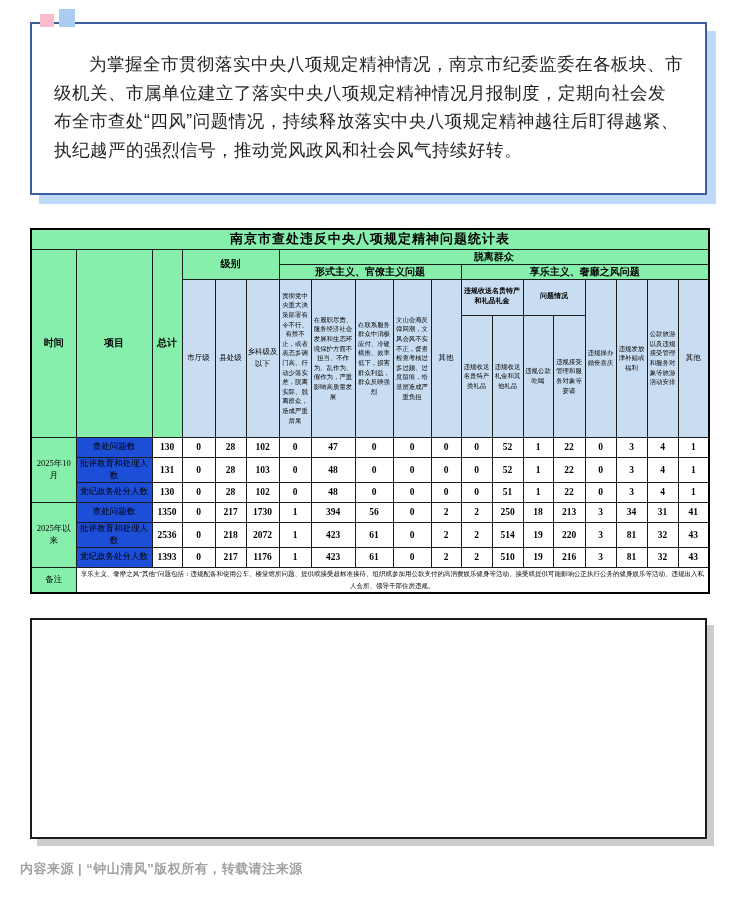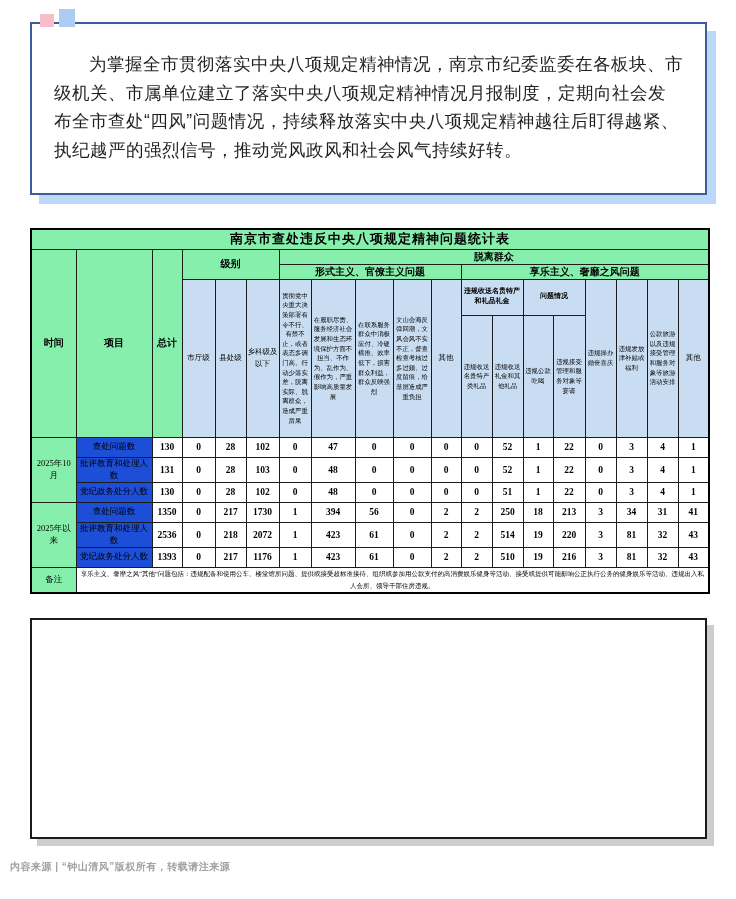--- a/index.html
+++ b/index.html
@@ -60,22 +60,22 @@
     background: #fff; border: 2px solid #1b1b1b;
     box-shadow: 7px 7px 0 0 #cdcdcd;
     padding: 22px 22px 0 22px;
   }
   .bullet { font-size: 17.5px; line-height: 28.5px; color: #1f1f1f;
             margin-bottom: 29px; letter-spacing: 0.5px; }
   .bullet .marker { font-size: 14px; margin-right: 9px; }
 
   
   .footer {
-    position: absolute; left: 10px; top: 860px;
-    font-size: 10px; font-weight: bold; color: #a2a2a2; letter-spacing: 0.5px;
+    position: absolute; left: 20px; top: 860px;
+    font-size: 13px; font-weight: bold; color: #a2a2a2; letter-spacing: 0.5px;
   }
 </style>
 </head>
 <body>
 
 <div class="page">
 
   <span class="sq sq-pink"></span>
   <span class="sq sq-blue"></span>
 

